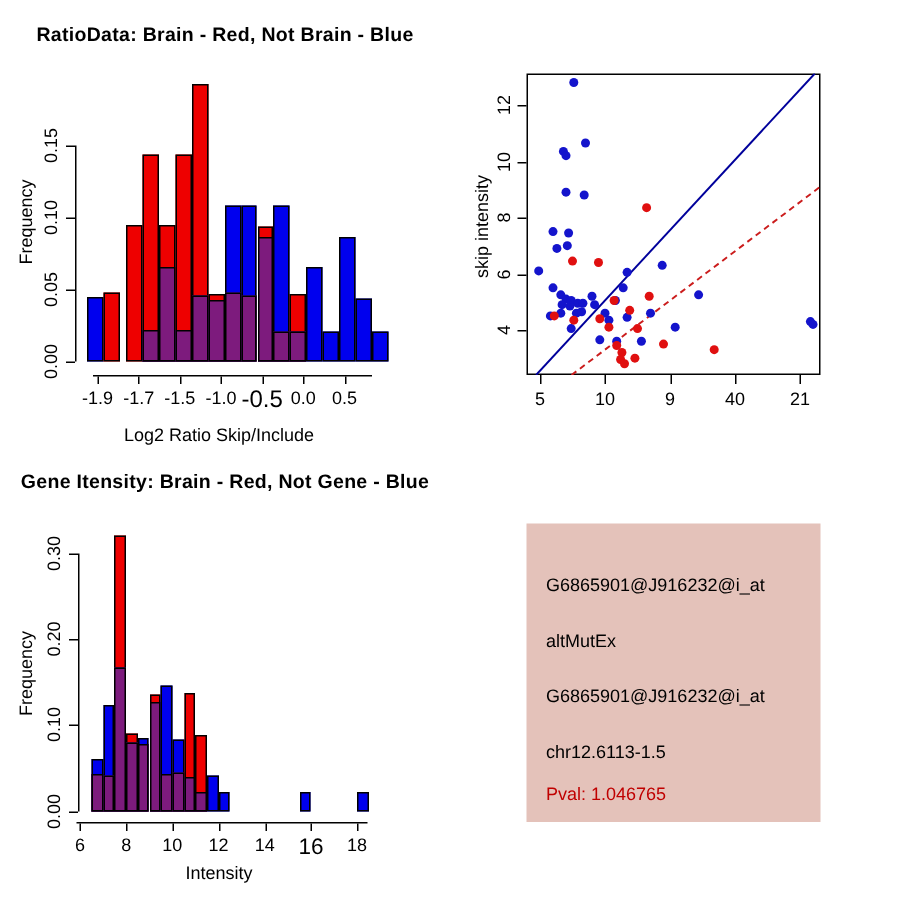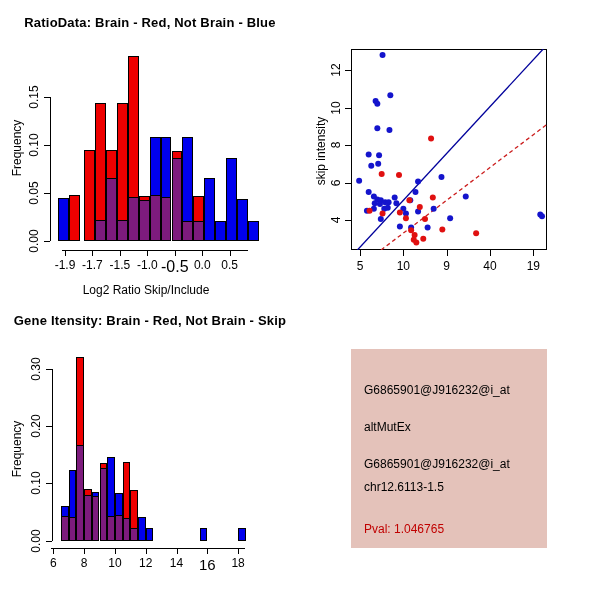--- a/index.html
+++ b/index.html
@@ -14,21 +14,21 @@
   .axlabel{position:absolute;font-size:12px;text-align:center;}
   .xl-tl{left:46px;top:283px;width:200px;text-align:center;}
   .xl-tr{left:351px;top:281px;width:196px;}
   .xl-bl{left:46px;top:575px;width:200px;}
   .ylab{position:absolute;font-size:12px;white-space:nowrap;transform:translate(-50%,-50%) rotate(-90deg);}
   .yl-tl{left:17px;top:148px;}
   .yl-tr{left:321px;top:151px;}
   .yl-bl{left:17px;top:449px;}
   .infobox{position:absolute;left:351px;top:349px;width:196px;height:199px;}
   .infoline{position:absolute;left:13px;font-size:12px;white-space:nowrap;}
-  .il0{top:34px;} .il1{top:71px;} .il2{top:108px;} .il3{top:131px;text-align:center;} .il4{top:173px;}
+  .il0{top:34px;} .il1{top:71px;} .il2{top:108px;} .il3{top:145px;text-align:center;} .il4{top:173px;}
 </style>
 </head>
 <body>
 
 <div id="root">
 
   <div class="ptitle t-tl">RatioData: Brain - Red, Not Brain - Blue</div>
   <div class="ylab yl-tl">Frequency</div>
   <div class="axlabel xl-tl">Log2 Ratio Skip/Include</div>
   <div id="layer-ratio">
@@ -111,21 +111,21 @@
       <div style="position: absolute; left: 336px; top: 70px; transform: translate(-50%, -50%) rotate(-90deg); font-size: 12px; white-space: nowrap;">12</div>
       <div style="position: absolute; left: 360px; top: 250px; width: 1px; height: 6px; background: rgb(0, 0, 0);"></div>
       <div style="position: absolute; left: 345px; top: 259px; width: 30px; text-align: center; font-size: 12px;">5</div>
       <div style="position: absolute; left: 403.335px; top: 250px; width: 1px; height: 6px; background: rgb(0, 0, 0);"></div>
       <div style="position: absolute; left: 388.335px; top: 259px; width: 30px; text-align: center; font-size: 12px;">10</div>
       <div style="position: absolute; left: 446.67px; top: 250px; width: 1px; height: 6px; background: rgb(0, 0, 0);"></div>
       <div style="position: absolute; left: 431.67px; top: 259px; width: 30px; text-align: center; font-size: 12px;">9</div>
       <div style="position: absolute; left: 490.005px; top: 250px; width: 1px; height: 6px; background: rgb(0, 0, 0);"></div>
       <div style="position: absolute; left: 475.005px; top: 259px; width: 30px; text-align: center; font-size: 12px;">40</div>
       <div style="position: absolute; left: 533.34px; top: 250px; width: 1px; height: 6px; background: rgb(0, 0, 0);"></div>
-      <div style="position: absolute; left: 518.34px; top: 259px; width: 30px; text-align: center; font-size: 12px;">19</div>
+      <div style="position: absolute; left: 518.34px; top: 259px; width: 30px; text-align: center; font-size: 12px;">21</div>
       <svg width="196" height="201" style="position: absolute; left: 351px; top: 49px;">
         <line x1="6.399900000000002" y1="201" x2="192.22037999999998" y2="2.842170943040401e-14" stroke="#00009B" stroke-width="1.3"></line>
         <line x1="30.048428571428587" y1="201" x2="195.94718999999998" y2="75.38437499999999" stroke="#CB1D1D" stroke-width="1.3" stroke-dasharray="4 3"></line>
         <circle cx="31.5342" cy="6" r="3" fill="#1414CC"></circle>
         <circle cx="39.33449999999999" cy="46.3125" r="3" fill="#1414CC"></circle>
         <circle cx="24.600599999999986" cy="51.9375" r="3" fill="#1414CC"></circle>
         <circle cx="26.334000000000003" cy="54.750000000000014" r="3" fill="#1414CC"></circle>
         <circle cx="26.334000000000003" cy="79.125" r="3" fill="#1414CC"></circle>
         <circle cx="38.46780000000001" cy="81" r="3" fill="#1414CC"></circle>
         <circle cx="17.666999999999973" cy="105.375" r="3" fill="#1414CC"></circle>
@@ -177,22 +177,23 @@
         <circle cx="60.13530000000003" cy="181.3125" r="3" fill="#E01010"></circle>
         <circle cx="63.60210000000001" cy="186" r="3" fill="#E01010"></circle>
         <circle cx="62.73539999999997" cy="190.6875" r="3" fill="#E01010"></circle>
         <circle cx="65.33550000000002" cy="193.5" r="3" fill="#E01010"></circle>
         <circle cx="72.26909999999998" cy="189.75" r="3" fill="#E01010"></circle>
         <circle cx="91.3365" cy="180.375" r="3" fill="#E01010"></circle>
         <circle cx="125.13779999999997" cy="184.125" r="3" fill="#E01010"></circle>
       </svg>
     </div>
 
-  <div class="ptitle t-bl">Gene Itensity: Brain - Red, Not Brain - Skip</div>
+  <div class="ptitle t-bl">Gene Itensity: Brain - Red, Not Gene - Blue</div>
   <div class="ylab yl-bl">Frequency</div>
+  <div class="axlabel xl-bl">Intensity</div>
   <div id="layer-gene">
       <div style="position: absolute; left: 52px; top: 368.5px; width: 1px; height: 172.2px; background: rgb(0, 0, 0);"></div>
       <div style="position: absolute; left: 46px; top: 540.7px; width: 6px; height: 1px; background: rgb(0, 0, 0);"></div>
       <div style="position: absolute; left: 36px; top: 540.7px; transform: translate(-50%, -50%) rotate(-90deg); font-size: 12px; white-space: nowrap;">0.00</div>
       <div style="position: absolute; left: 46px; top: 483.3px; width: 6px; height: 1px; background: rgb(0, 0, 0);"></div>
       <div style="position: absolute; left: 36px; top: 483.3px; transform: translate(-50%, -50%) rotate(-90deg); font-size: 12px; white-space: nowrap;">0.10</div>
       <div style="position: absolute; left: 46px; top: 425.9px; width: 6px; height: 1px; background: rgb(0, 0, 0);"></div>
       <div style="position: absolute; left: 36px; top: 425.9px; transform: translate(-50%, -50%) rotate(-90deg); font-size: 12px; white-space: nowrap;">0.20</div>
       <div style="position: absolute; left: 46px; top: 368.5px; width: 6px; height: 1px; background: rgb(0, 0, 0);"></div>
       <div style="position: absolute; left: 36px; top: 368.5px; transform: translate(-50%, -50%) rotate(-90deg); font-size: 12px; white-space: nowrap;">0.30</div>

